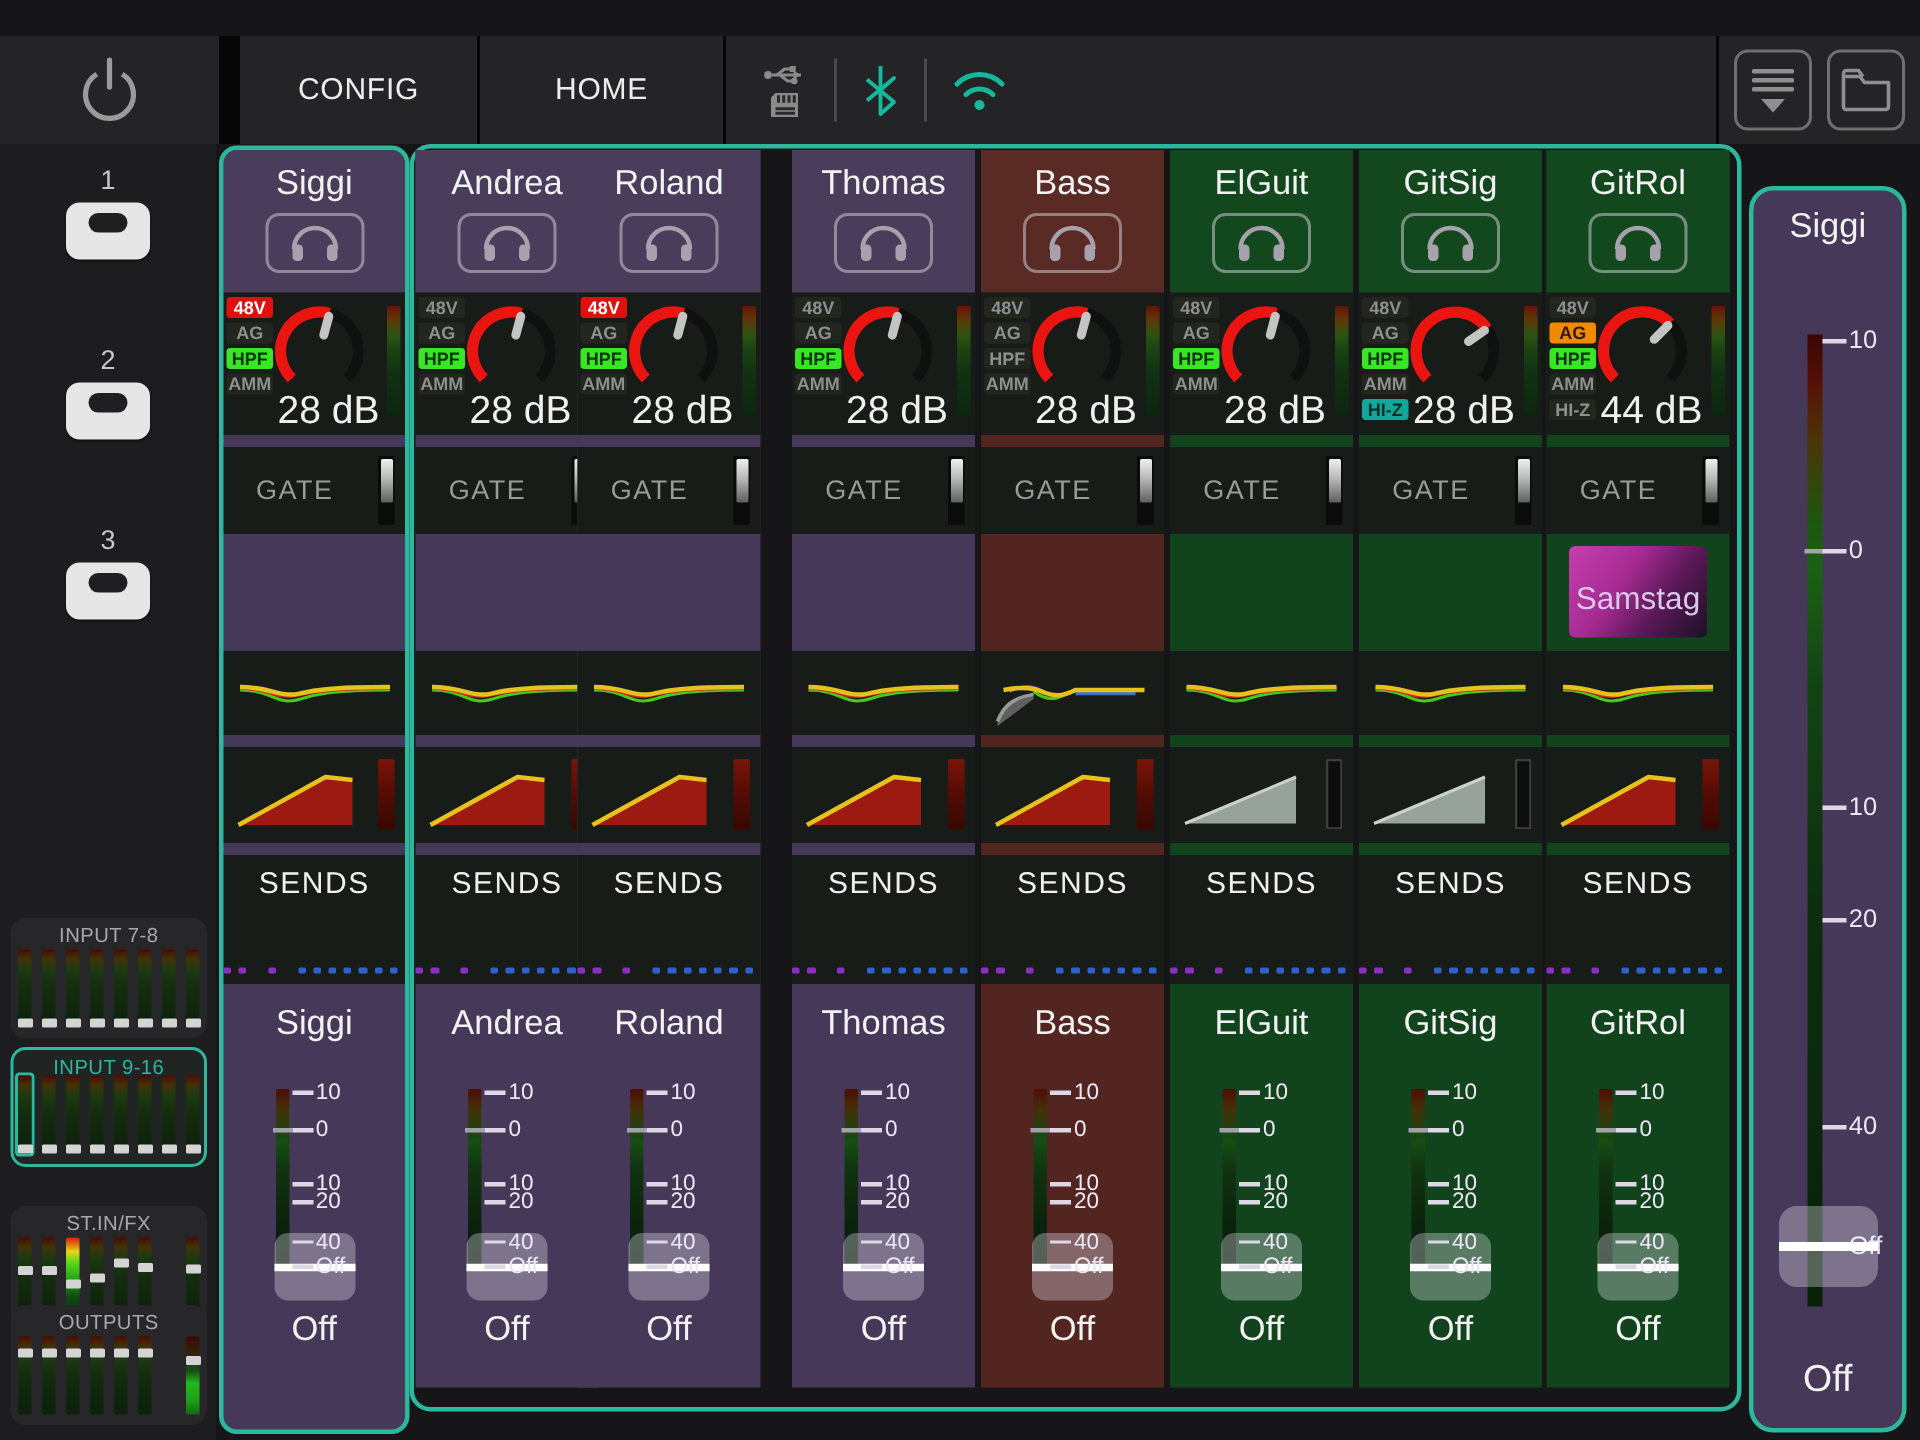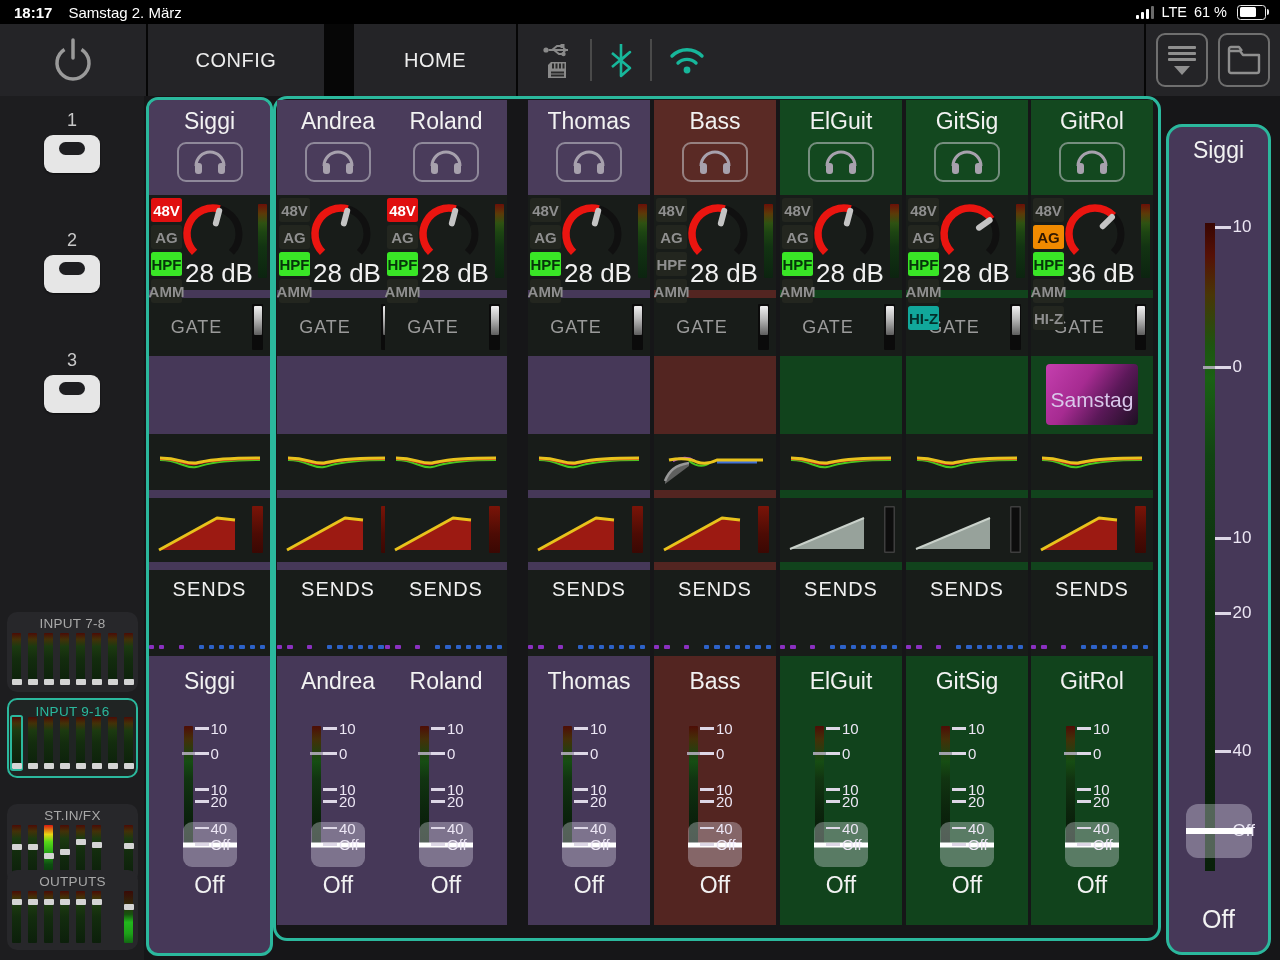--- a/index.html
+++ b/index.html
@@ -59,21 +59,21 @@
                 border-radius:14px;background:#161618;box-sizing:border-box;}
   .strip{position:absolute;top:100px;box-sizing:border-box;display:flex;flex-direction:column;background:var(--body);}
   .strip.selected{border:3px solid var(--accent);border-radius:12px;overflow:hidden;}
   .sec{flex:none;position:relative;}
   .sec.hdr{height:95px;background:var(--hdr);}
   .ch-name{text-align:center;color:#f2f2f2;font-size:23px;padding-top:8px;}
   .solo-btn{display:block;margin:7px auto 0;width:66px;height:40px;border:2px solid rgba(200,200,205,.55);
             border-radius:9px;background:transparent;cursor:pointer;padding:0;}
   .sec.gain{height:95px;background:var(--dark);}
   .badges{position:absolute;left:2px;top:3px;display:flex;flex-direction:column;gap:3px;z-index:2;}
-  .badge{width:31px;height:24px;border-radius:2.5px;background:#23261f;color:#8f8f8f;font-size:15px;font-weight:700;
+  .badge{width:31px;height:14px;border-radius:2.5px;background:#23261f;color:#8f8f8f;font-size:12px;font-weight:700;
          display:flex;align-items:center;justify-content:center;}
   .knob{position:absolute;left:28px;top:1px;width:72px;height:72px;cursor:pointer;}
   .gain-meter{position:absolute;right:3px;top:9px;width:9px;height:74px;border-radius:1px;
       background:linear-gradient(180deg,#6b1007 0%,#5c3a08 13%,#2e5212 26%,#1d4512 38%,#123312 58%,#0c2410 100%);}
   .gain-db{position:absolute;left:36px;bottom:1px;color:#f0f0f0;font-size:26px;}
   .gap8{height:8px;}
   .sec.gate{height:58px;background:var(--dark);cursor:pointer;}
   .gate-label{position:absolute;left:0;right:26px;top:50%;transform:translateY(-50%);text-align:center;
               color:#9a9a9a;font-size:18px;letter-spacing:1px;}
   .gate-meter{position:absolute;right:7px;top:6px;width:11px;height:46px;background:#0b0b0b;border-radius:1px;}
@@ -122,51 +122,31 @@
   .mf-handle{position:absolute;left:calc(50% - 33px);width:66px;height:54px;border-radius:12px;
              background:rgba(238,236,248,.33);cursor:pointer;}
   .mf-handle .hline{position:absolute;left:0;right:0;top:50%;transform:translateY(-50%);height:6px;background:#fff;}
   .mf-value{position:absolute;left:0;right:0;bottom:18px;text-align:center;color:#f2f2f2;font-size:25px;}
 </style>
 </head>
 <body>
 
 <div class="screen" style="--accent: #2bb89d;">
 
-  <div class="statusbar">
-    <div class="sb-left">
-      <span class="sb-time">18:17</span>
-      <span class="sb-date">Samstag 2. März</span>
-    </div>
-    <div class="sb-right">
-      <span class="sig">
-          <i></i>
-          <i></i>
-          <i></i>
-          <i></i>
-        </span>
-      <span>LTE</span>
-      <span>61 %</span>
-      <span class="batt">
-          <span class="fill"></span>
-          <span class="nub"></span>
-        </span>
-    </div>
-  </div>
 
   <div class="navbar">
     <div class="nav-seg nav-power">
       <svg width="54" height="54" viewBox="0 0 54 54">
         <path id="pwr-arc" fill="none" stroke="#9a9a9a" stroke-width="3.5" d="M35.5,16.4 A16,16 0 1 1 18.5,16.4"></path>
         <line x1="27" y1="7" x2="27" y2="25" stroke="#9a9a9a" stroke-width="3.5" stroke-linecap="round"></line>
       </svg>
     </div>
     <div id="nav-tabs" style="display:flex;gap:2px;">
-        <div class="nav-seg nav-tab" style="width: 176px;">CONFIG</div>
-        <div class="nav-seg nav-tab" style="width: 162px; margin-left: 28px;">HOME</div>
+        <div class="nav-seg nav-tab" style="width: 158px; margin-left: 12px;">CONFIG</div>
+        <div class="nav-seg nav-tab" style="width: 162px;">HOME</div>
       </div>
     <div class="nav-seg nav-status">
       <div class="io-stack">
         <svg width="32" height="17" viewBox="0 0 32 17">
           <circle cx="4" cy="9" r="2.6" fill="#8a8a8a"></circle>
           <line x1="6.5" y1="9" x2="26" y2="9" stroke="#8a8a8a" stroke-width="2"></line>
           <path d="M26,9 l-5,-3 v6 z" fill="#8a8a8a"></path>
           <path d="M10,9 L15,5 L19,5" stroke="#8a8a8a" stroke-width="2" fill="none"></path>
           <rect x="18.5" y="3" width="4" height="4" fill="#8a8a8a"></rect>
           <path d="M12,9 L17,13 L20,13" stroke="#8a8a8a" stroke-width="2" fill="none"></path>
@@ -1134,21 +1114,21 @@
             <span class="badge" style="background: rgb(57, 230, 38); color: rgb(6, 53, 10);">HPF</span>
             <span class="badge">AMM</span>
             <span class="badge">HI-Z</span>
           </div>
       <svg class="knob" viewBox="0 0 72 72">
         <path class="kring" fill="none" stroke="#101010" stroke-width="7" d="M17.6,56.4 A26,26 0 1 1 54.4,56.4"></path>
         <path class="kred" fill="none" stroke="#ea1510" stroke-width="7.5" d="M17.6,56.4 A26,26 0 1 1 54.4,19.6"></path>
         <line class="kptr" stroke="#c4c4c4" stroke-width="6" stroke-linecap="round" x1="43.77817459305202" y1="30.22182540694798" x2="52.970562748477136" y2="21.029437251522857"></line>
       </svg>
       <div class="gain-meter"></div>
-      <div class="gain-db">36 dB</div>
+      <div class="gain-db">44 dB</div>
     </div>
     <div class="gap8"></div>
     <div class="sec gate">
       <span class="gate-label">GATE</span>
       <div class="gate-meter">
             <div class="lvl"></div>
           </div>
     </div>
     <div class="sec insert">
           <div class="fx-box">

